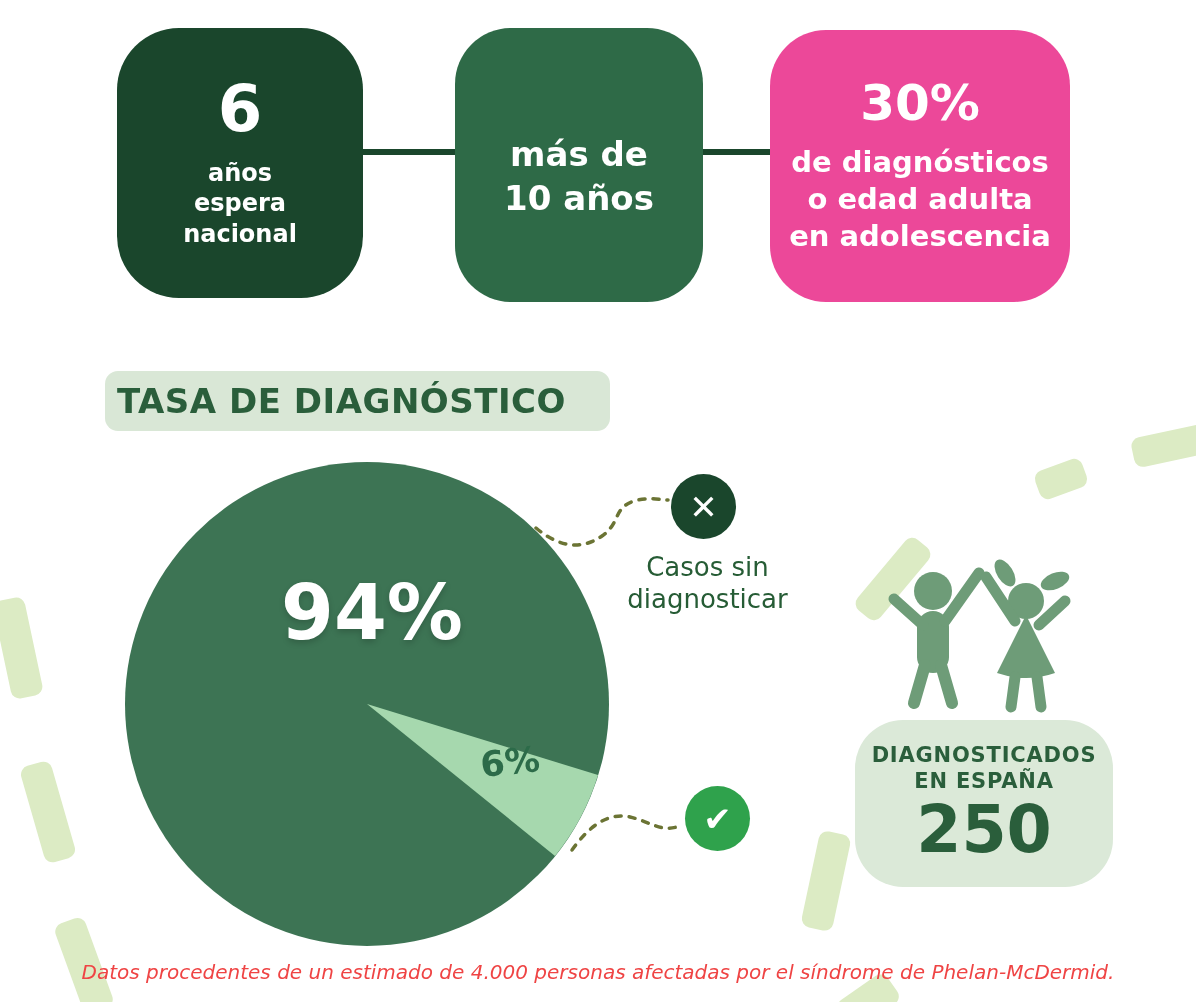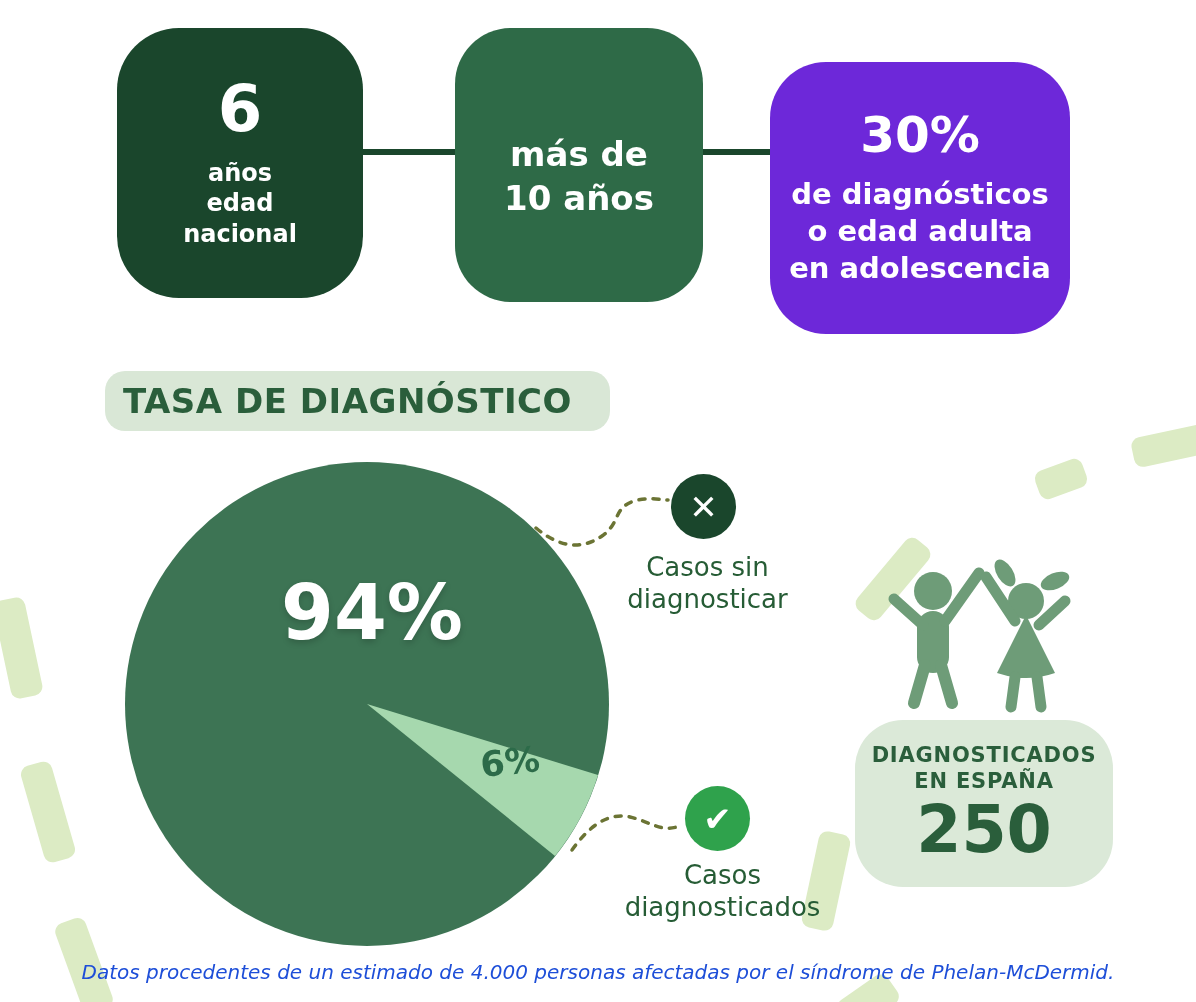--- a/index.html
+++ b/index.html
@@ -17,21 +17,21 @@
   .stat-value-md { font-size:50px; line-height:1.05; }
   .stat-lines-lg { font-size:24px; line-height:1.28; margin-top:14px; }
   .stat-lines-md { font-size:34px; line-height:1.3;  margin-top:22px; }
   .stat-lines-sm { font-size:29px; line-height:1.28; margin-top:14px; }
   .connector { position:absolute; height:6px; }
   .conn1 { left:363px; top:149px; width:92px; }
   .conn2 { left:703px; top:149px; width:67px; }
 
   
   .section-heading { position:absolute; left:105px; top:371px; width:505px; height:60px;
-                     border-radius:20px; display:flex; align-items:center; padding-left:18px;
+                     border-radius:13px; display:flex; align-items:center; padding-left:12px;
                      font-weight:bold; font-size:34px; letter-spacing:0.5px; }
 
   
   .pie-wrap { position:absolute; left:125px; top:462px; width:484px; height:484px; }
   .pie-big-label { position:absolute; left:252px; top:568px; width:240px; text-align:center;
                    color:#fff; font-weight:bold; font-size:76px;
                    text-shadow:0 3px 6px rgba(0,0,0,0.18); }
   .pie-small-label { position:absolute; left:462px; top:742px; width:96px; text-align:center;
                      font-weight:bold; font-size:35px; transform:rotate(-6deg); }
 
@@ -86,33 +86,33 @@
   <div class="dash dr4" style="background-color: rgb(220, 235, 196);"></div>
   <div class="dash db1" style="background-color: rgb(220, 235, 196);"></div>
 
   <div class="connector conn1" style="background-color: rgb(26, 70, 44);"></div>
   <div class="connector conn2" style="background-color: rgb(26, 70, 44);"></div>
 
   <div class="stat-box box1" style="background-color: rgb(26, 70, 44);">
     <div class="stat-value-xl">6</div>
     <div class="stat-lines-lg">
       <div>años</div>
-      <div>edad</div>
+      <div>espera</div>
       <div>nacional</div>
     </div>
   </div>
 
   <div class="stat-box box2" style="background-color: rgb(46, 106, 71);">
     <div class="stat-lines-md">
       <div>más de</div>
       <div>10 años</div>
     </div>
   </div>
 
-  <div class="stat-box box3" style="background-color: #6d28d9; margin-top: 32px;">
+  <div class="stat-box box3" style="background-color: #ec4899;">
     <div class="stat-value-md">30%</div>
     <div class="stat-lines-sm">
       <div>de diagnósticos</div>
       <div>o edad adulta</div>
       <div>en adolescencia</div>
     </div>
   </div>
 
   <div class="section-heading" style="background-color: rgb(217, 231, 214); color: rgb(42, 94, 59);">TASA DE DIAGNÓSTICO</div>
 
@@ -134,24 +134,20 @@
     <span>✕</span>
   </div>
   <div class="legend-label label-undiag" style="color: rgb(38, 92, 53);">
     <div>Casos sin</div>
     <div>diagnosticar</div>
   </div>
 
   <div class="legend-icon icon-check" style="background-color: rgb(47, 162, 76);">
     <span>✔</span>
   </div>
-  <div class="legend-label label-diag" style="color: rgb(38, 92, 53);">
-    <div>Casos</div>
-    <div>diagnosticados</div>
-  </div>
 
   <svg class="children" viewBox="0 0 192 164" style="color: rgb(110, 156, 120);">
     <g fill="currentColor" stroke="currentColor">
 
       <circle cx="50" cy="36" r="19" stroke="none"></circle>
       <line x1="50" y1="72" x2="50" y2="102" stroke-width="32" stroke-linecap="round"></line>
       <line x1="40" y1="70" x2="11" y2="44" stroke-width="11" stroke-linecap="round"></line>
       <line x1="62" y1="66" x2="96" y2="18" stroke-width="11" stroke-linecap="round"></line>
       <line x1="42" y1="110" x2="31" y2="148" stroke-width="12" stroke-linecap="round"></line>
       <line x1="58" y1="110" x2="69" y2="148" stroke-width="12" stroke-linecap="round"></line>
@@ -166,15 +162,15 @@
       <line x1="154" y1="122" x2="158" y2="152" stroke-width="11" stroke-linecap="round"></line>
     </g>
   </svg>
 
   <div class="spain-box" style="background-color: rgb(219, 233, 216); color: rgb(42, 94, 59);">
     <div class="spain-line">DIAGNOSTICADOS</div>
     <div class="spain-line">EN ESPAÑA</div>
     <div class="spain-value">250</div>
   </div>
 
-  <div class="footnote" style="color: #1d4ed8;">Datos procedentes de un estimado de 4.000 personas afectadas por el síndrome de Phelan-McDermid.</div>
+  <div class="footnote" style="color: #ef4444;">Datos procedentes de un estimado de 4.000 personas afectadas por el síndrome de Phelan-McDermid.</div>
 
 </div>
 
 </body></html>

